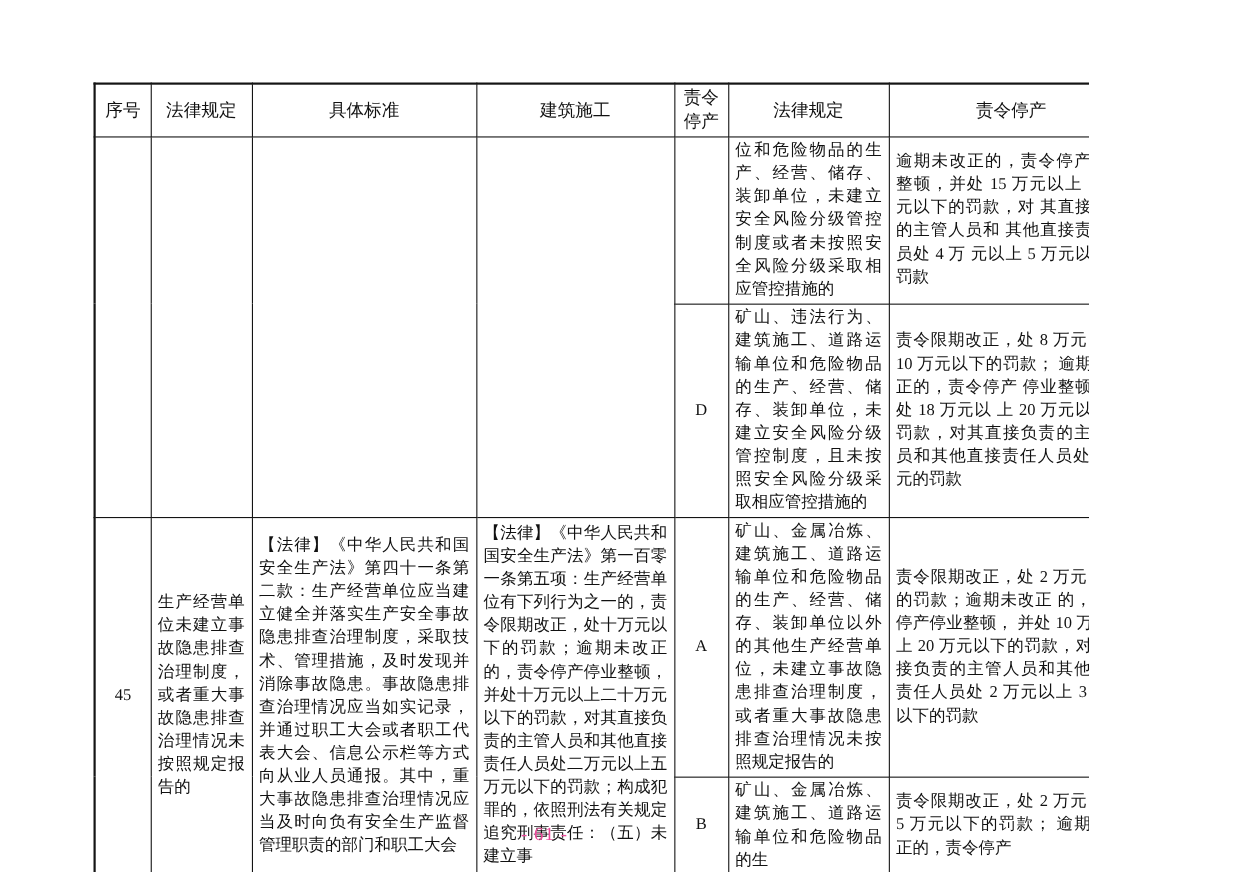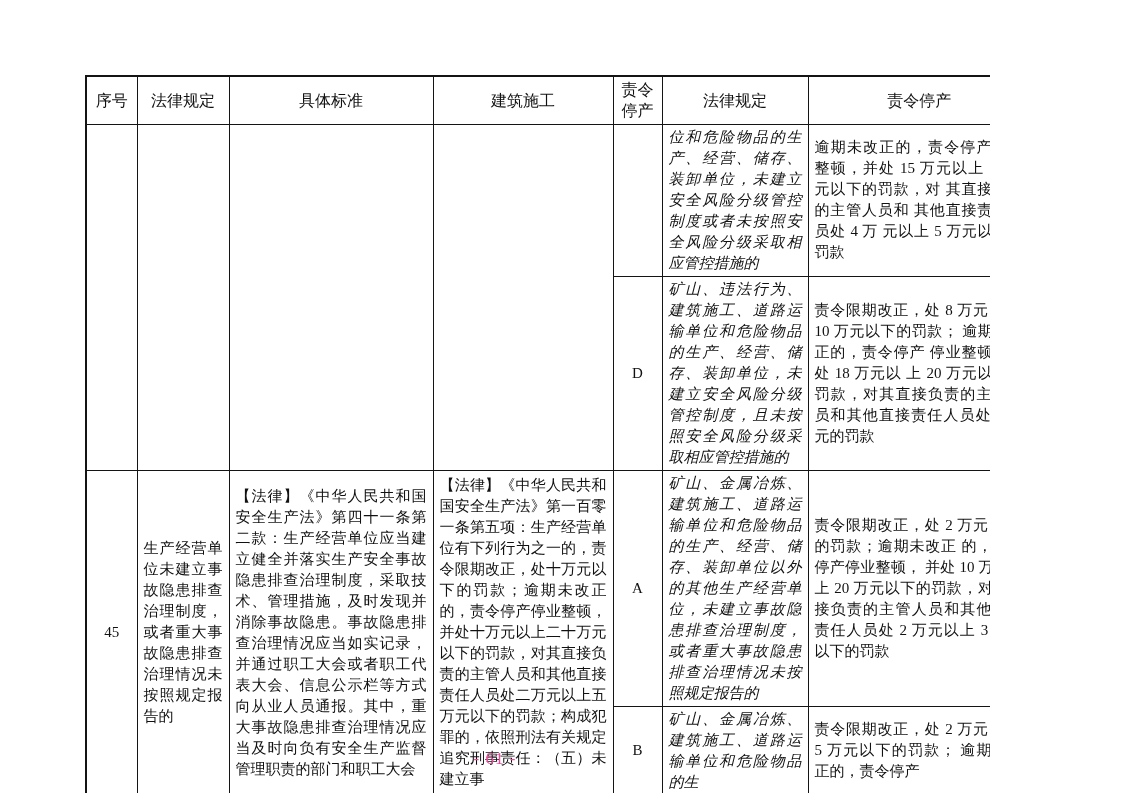--- a/index.html
+++ b/index.html
@@ -36,21 +36,21 @@
   table.penalty-table th {
     font-size: 16px;
     font-weight: normal;
     text-align: center;
     padding: 2px 2px;
   }
   td.c-index   { text-align: center; }
   td.c-level   { text-align: center; }
   td.c-behavior{ text-align: justify; padding: 2px 8px; }
   td.c-law, td.c-basis { text-align: justify; vertical-align: top; padding: 3px 7px; }
-  td.c-cond    { text-align: justify; padding: 2px 8px; font-style: italic; }
+  td.c-cond    { text-align: justify; padding: 2px 8px; }
   td.c-std     { text-align: justify; padding: 2px 8px; }
   .footer-pageno {
     position: absolute;
     left: 0; right: 0;
     top: 749px;
     text-align: center;
     font-size: 17px;
     letter-spacing: 1px;
     color: #ec4899;
   }

